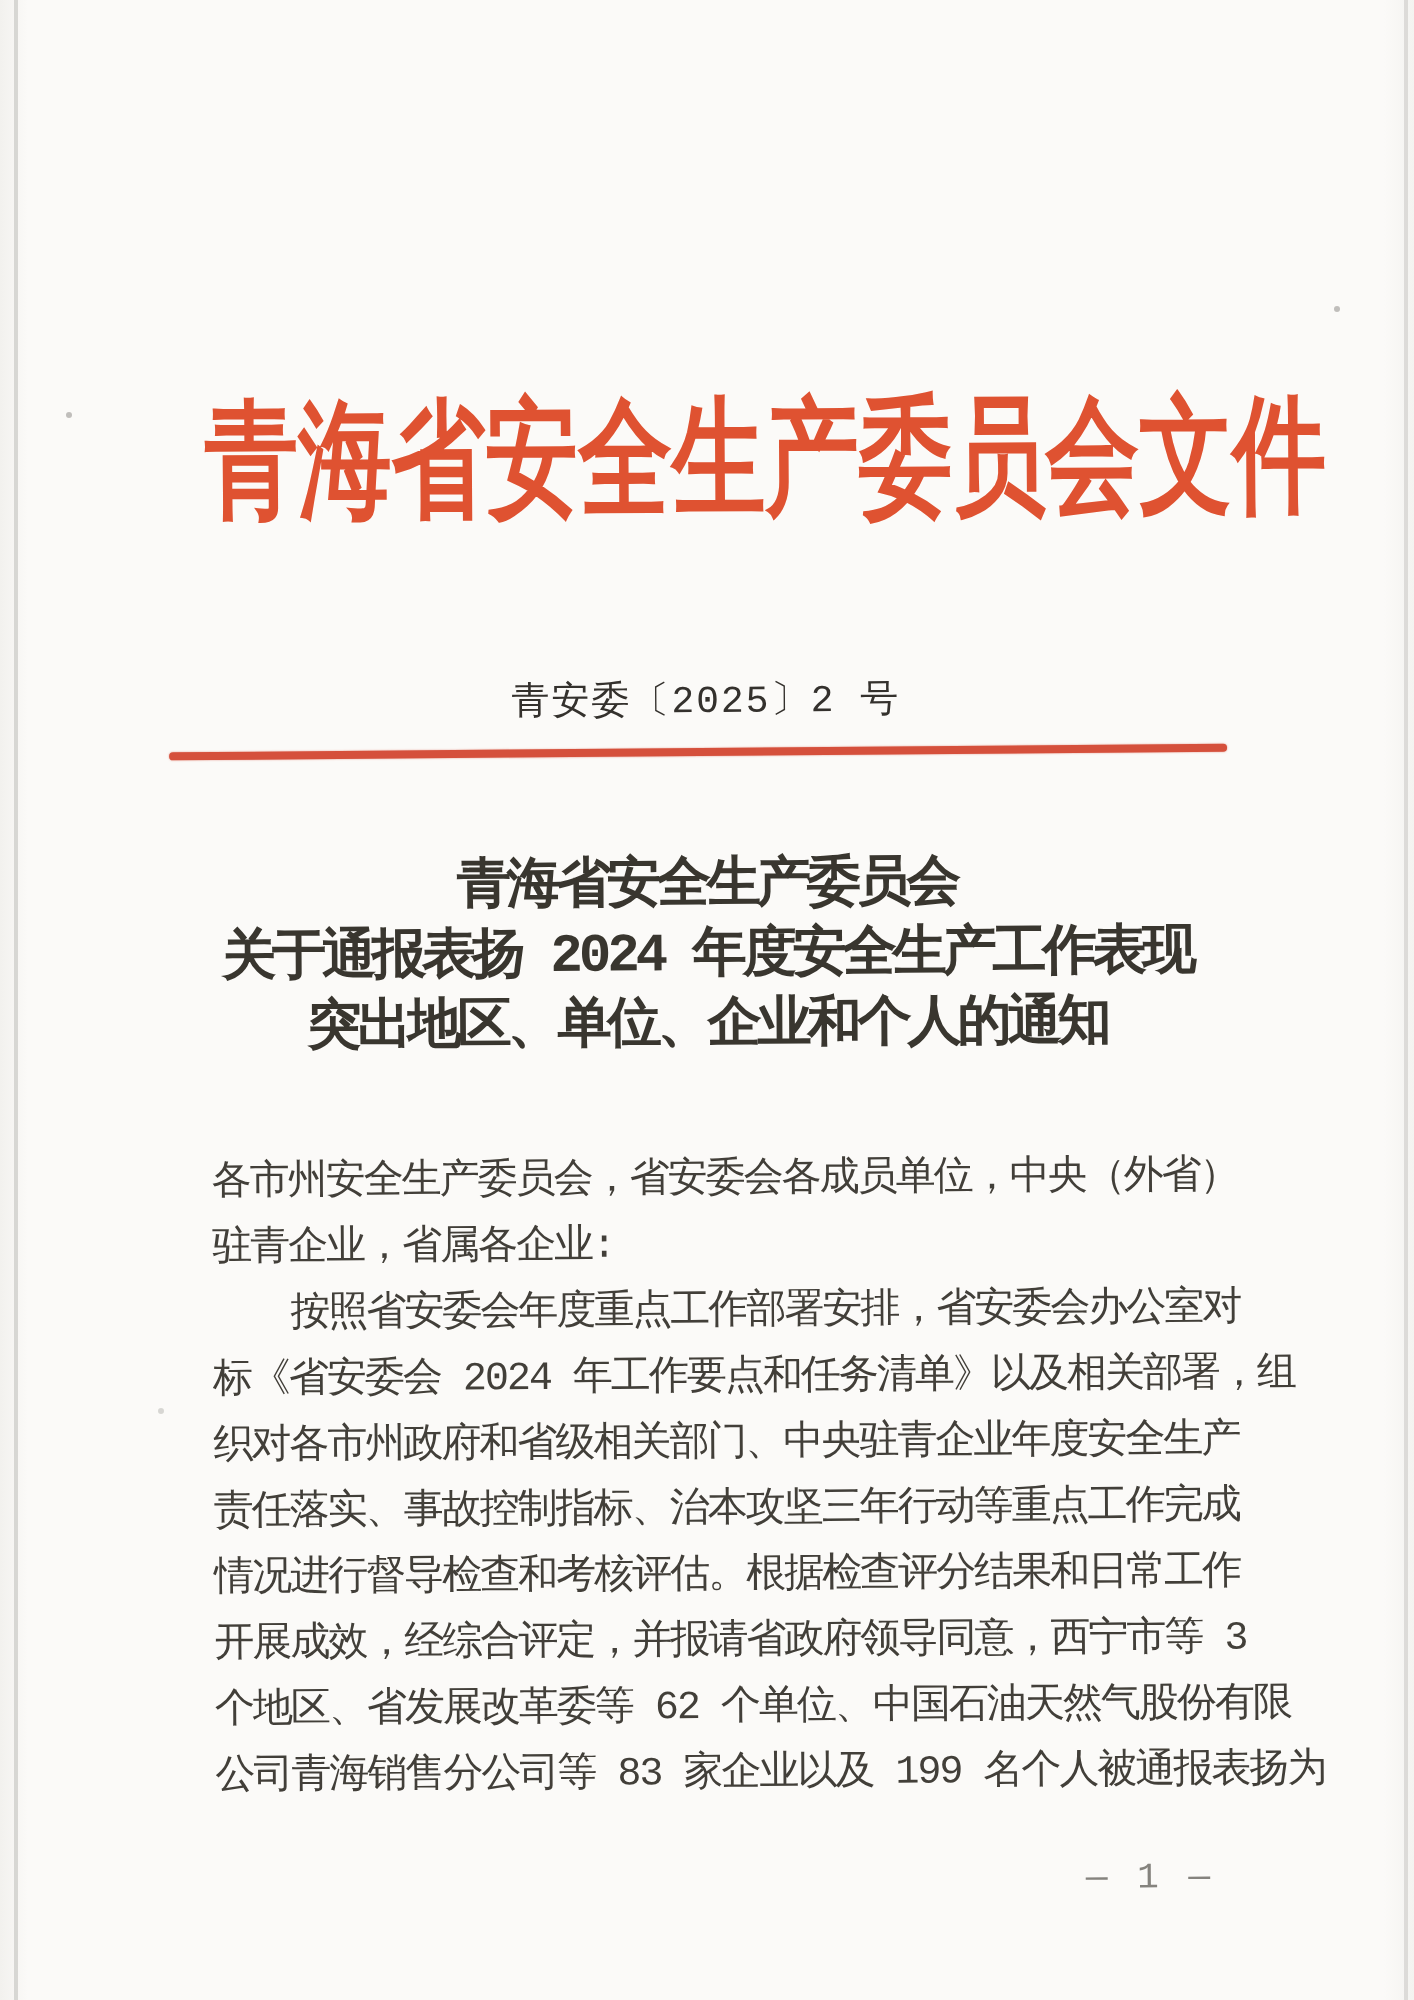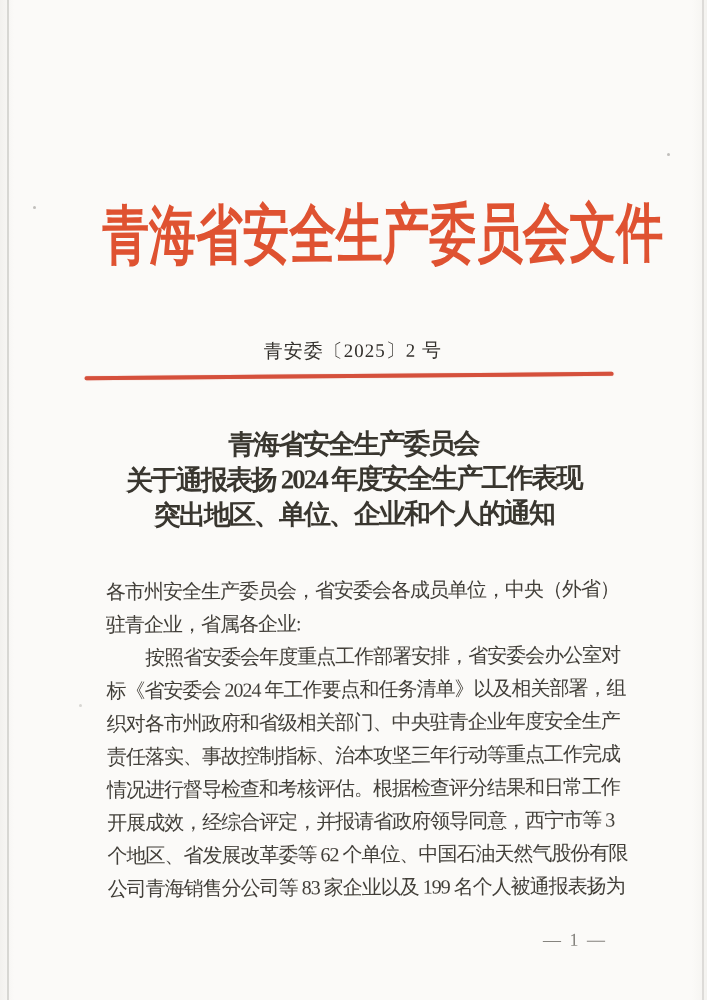--- a/index.html
+++ b/index.html
@@ -9,21 +9,21 @@
   }
   .page {
     position: relative;
     width: 707px;
     height: 1000px;
     margin: 0 auto;
     background: #fbfaf8;
     background-image: linear-gradient(90deg, #f2f1ee 0px, #fbfaf8 14px, #fbfaf8 692px, #f4f3f0 707px),
                       linear-gradient(180deg, #f6f5f2 0px, #fbfaf8 10px);
     overflow: hidden;
-    font-family: Liberation Serif, serif;
+    font-family: Liberation Mono, monospace;
   }
   .edge {
     position: absolute;
     top: 0;
     bottom: 0;
     width: 2px;
     background: rgba(150, 148, 142, 0.32);
   }
   .edge.left  { left: 7px; }
   .edge.right { right: 3px; background: rgba(150, 148, 142, 0.26); }

